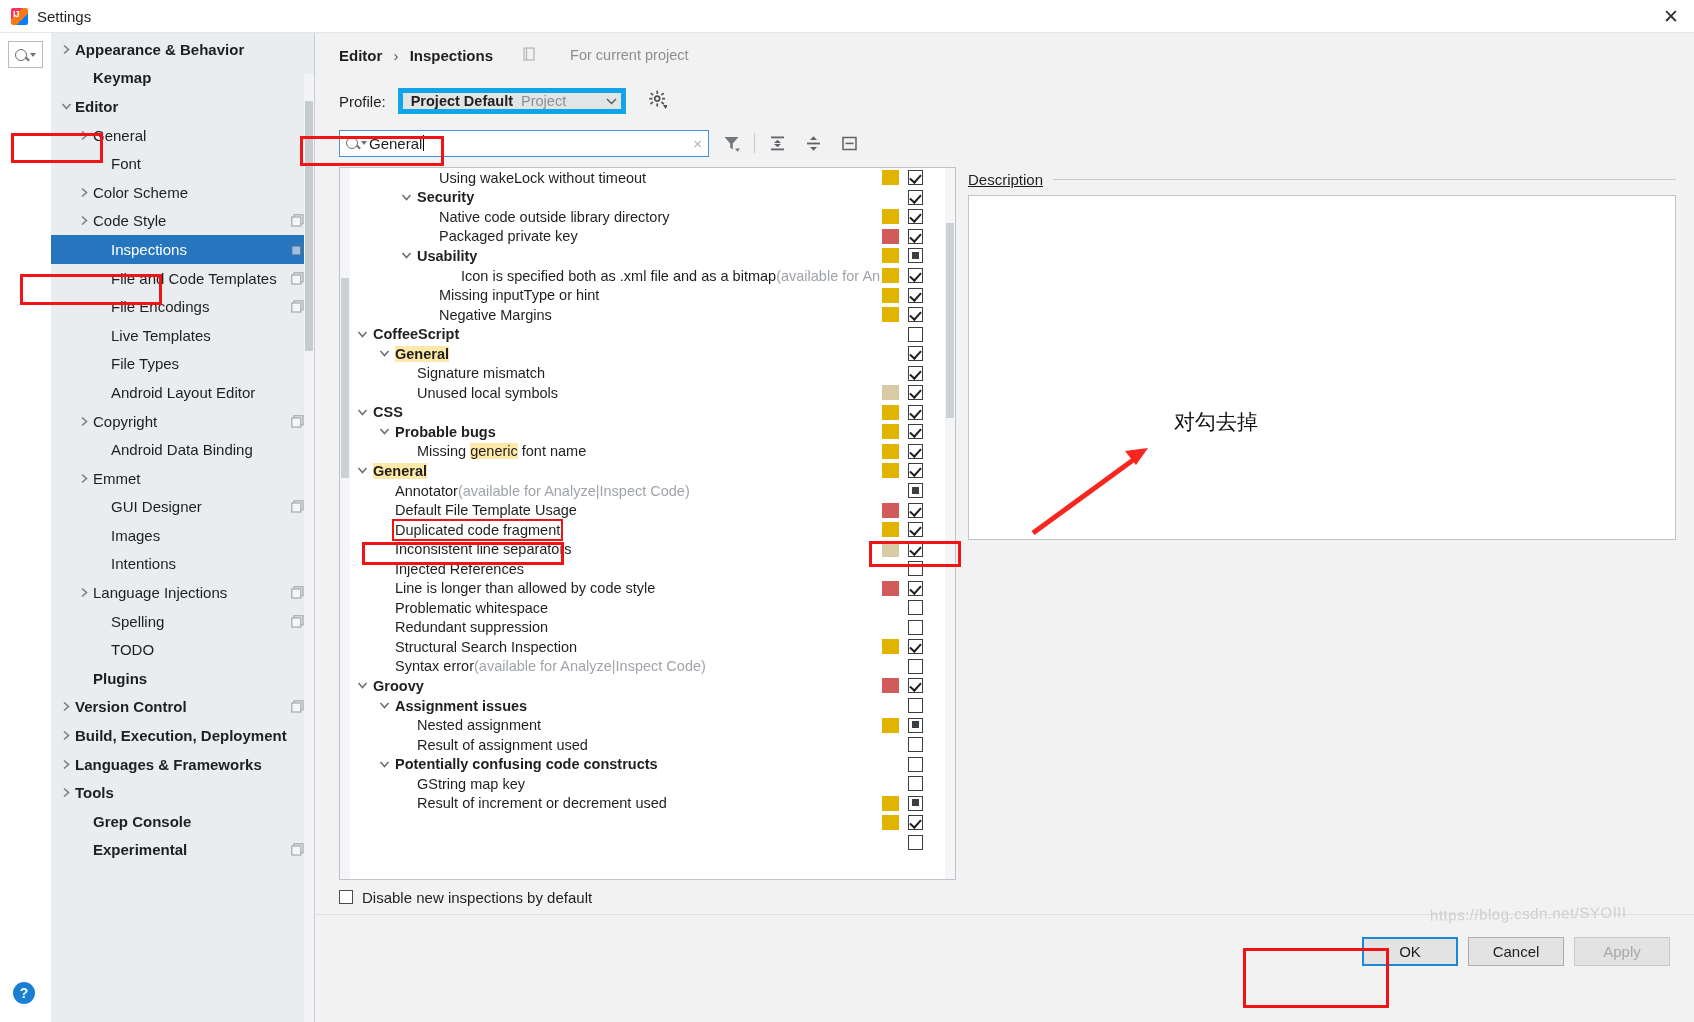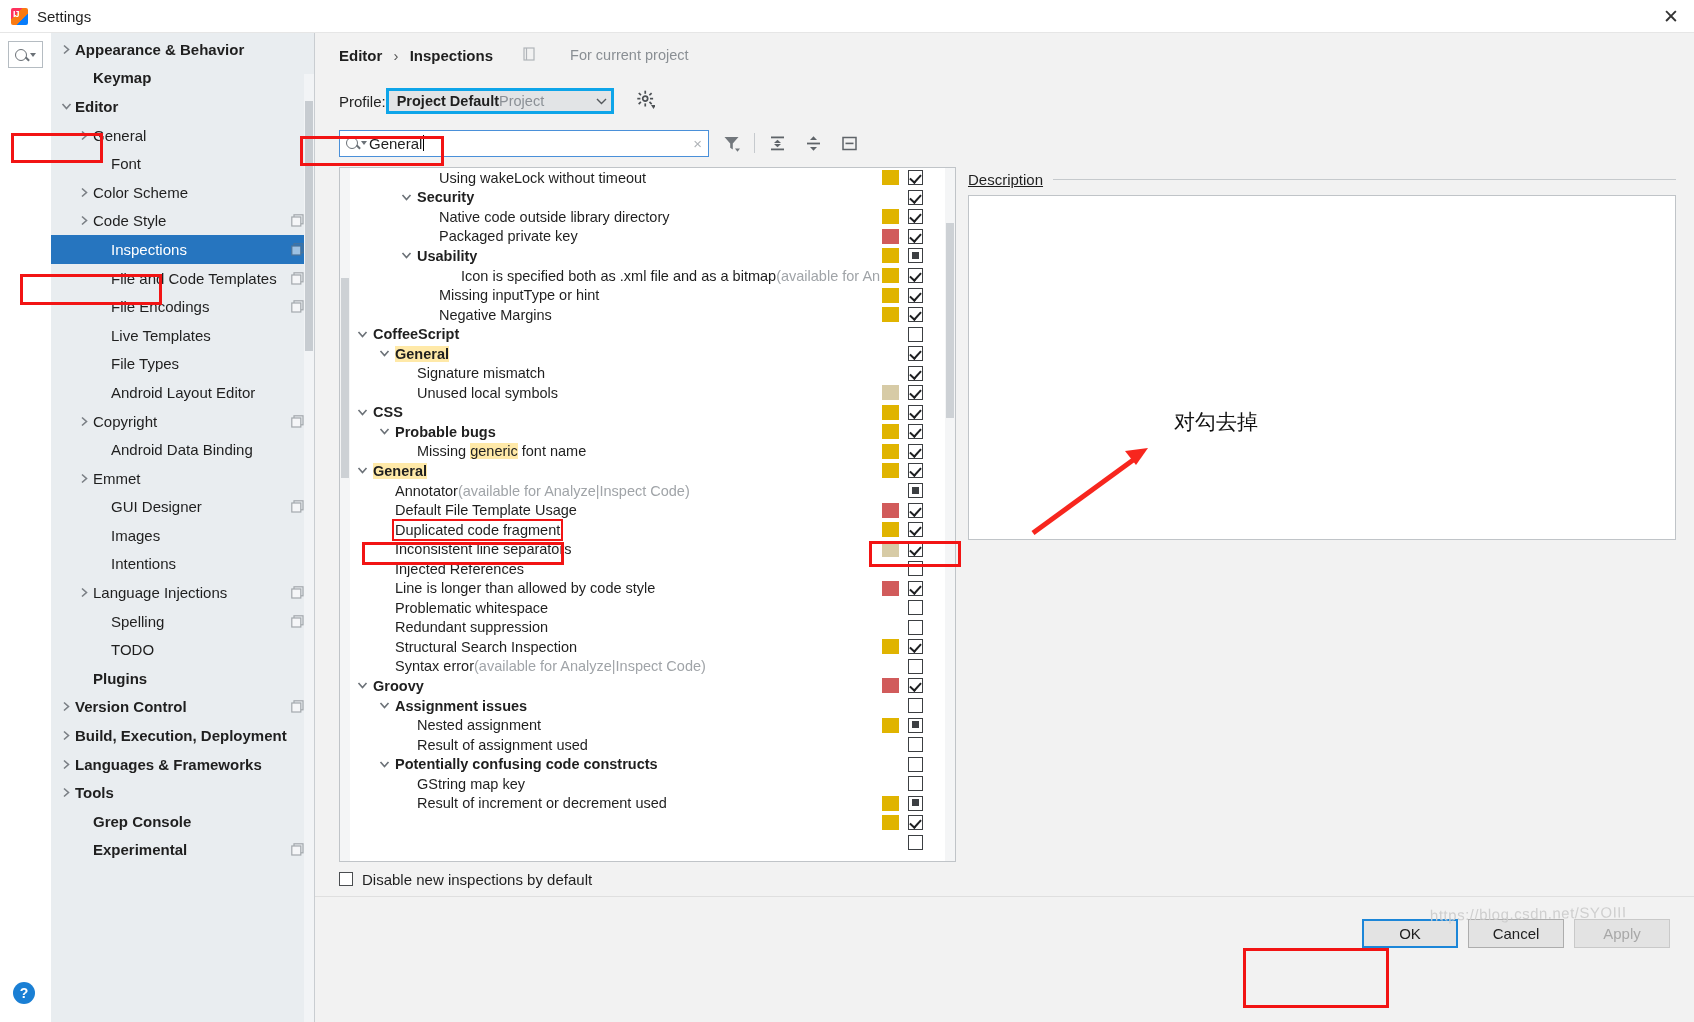--- a/index.html
+++ b/index.html
@@ -86,27 +86,27 @@
   
   #right { flex:1; display:flex; flex-direction:column; background:#f2f2f2; position:relative; }
 
   #breadcrumb-row { height:44px; display:flex; align-items:center; padding-left:24px; }
   #breadcrumb { font-weight:bold; font-size:15px; color:#1f1f1f; }
   #breadcrumb .sep { font-weight:normal; color:#555; margin:0 7px; }
   #scope-note { margin-left:30px; display:flex; align-items:center; color:#8a8f94; font-size:14.5px;gap:28px; }
   #scope-note .ic { margin-right:6px; opacity:.75; }
 
   #profile-row { height:48px; display:flex; align-items:center; padding-left:24px; }
-  #profile-label { font-size:15px; }
+  #profile-label { margin-right:12px; font-size:15px; }
   #profile-combo {
-    width:228px; height:26px; background:#e2e4e6; border:3px solid #0ea5e9;
+    width:228px; height:26px; background:#e2e4e6; border:5px solid #0ea5e9;
     display:flex; align-items:center; padding:0 4px 0 8px; position:relative; cursor:pointer;
   }
   #profile-name { font-weight:bold; font-size:14.5px; }
-  #profile-scope { color:#8b9096; font-size:14.5px; }
+  #profile-scope { color:#8b9096; font-size:14.5px; margin-left:8px; }
   #profile-arrow { margin-left:auto; color:#55595d; font-size:11px; }
   #gear-btn { margin-left:22px; cursor:pointer; position:relative; }
 
   
   #filter-row { display:flex; align-items:center; padding:0 0 0 24px; height:36px; }
   #insp-search {
     width:370px; height:27px; background:#fff; border:1px solid #4a90d9;
     display:flex; align-items:center; padding:0 6px; position:relative;
   }
   #insp-search .val { margin-left:2px; font-size:15px; }
@@ -169,21 +169,21 @@
     display:flex;align-items:center;justify-content:center;font-size:15px;cursor:pointer;margin-left:10px;
   }
   .dlgbtn.primary { border:2px solid #1c86d8; }
   .dlgbtn.disabled { color:#a8a8a8; border-color:#c9c9c9; }
 
   #help-btn {
     position:absolute; left:13px; bottom:18px;
     width:22px;height:22px;border-radius:50%;background:#1a7fd4;color:#fff;
     display:flex;align-items:center;justify-content:center;font-size:14px;font-weight:bold;cursor:pointer;
   }
-  #bottom-strip { height:126px; background:#f2f2f2; border-top:1px solid #dfdfdf; position:relative;}
+  #bottom-strip { height:108px; background:#f2f2f2; border-top:1px solid #dfdfdf; position:relative;}
 
   
   .ann-box { position:absolute; border:3px solid #f21414; pointer-events:none; }
   #ann-arrow { position:absolute; pointer-events:none; }
   #ann-text {
     position:absolute; left:1174px; top:408px; font-size:21px; color:#111;
     font-family:"DejaVu Sans", sans-serif; pointer-events:none;
   }
   #watermark {
     position:absolute; left:1430px; top:905px; font-size:15px;

